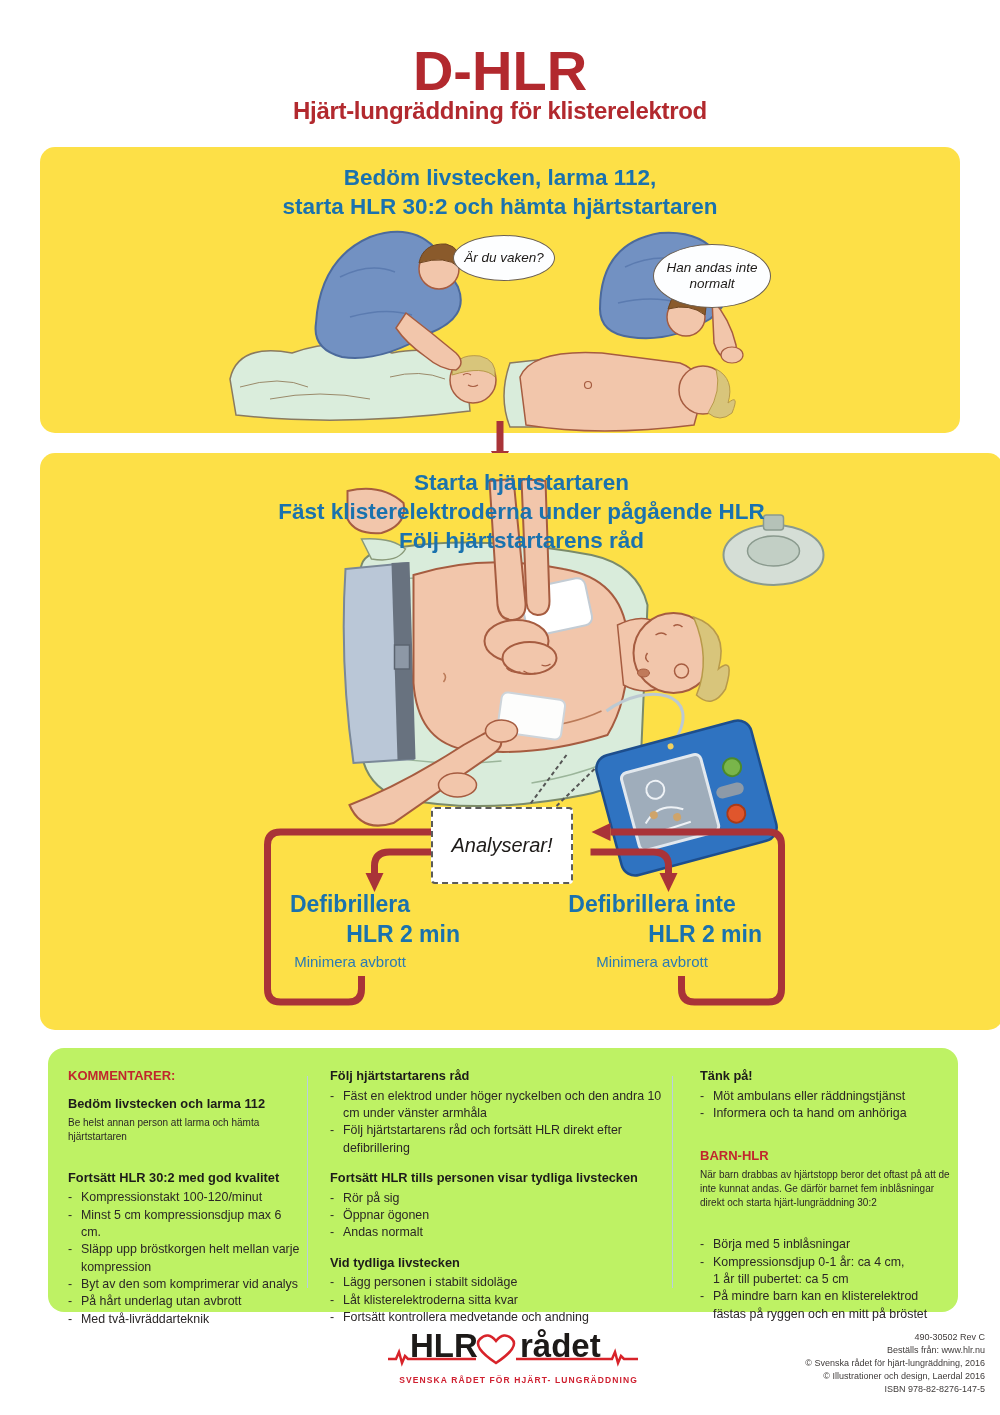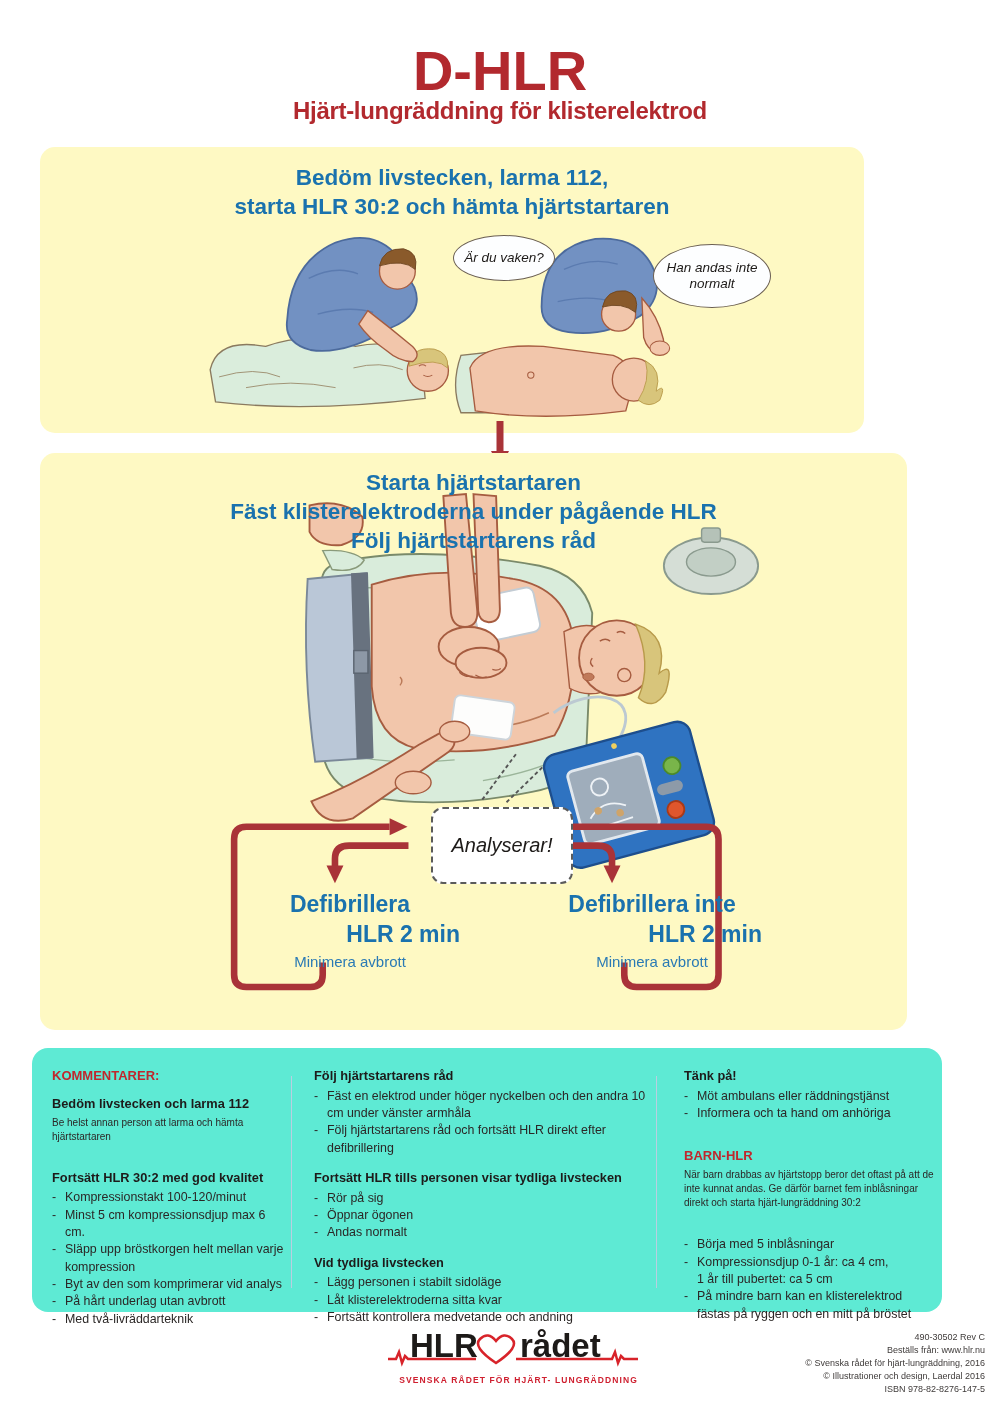--- a/index.html
+++ b/index.html
@@ -6,53 +6,53 @@
   .poster{position:relative;width:1000px;height:1415px;background:#ffffff;overflow:hidden;
           font-family:"Liberation Sans",sans-serif;}
 
   
   .main-title{position:absolute;top:38px;left:0;width:100%;text-align:center;
               font-size:56px;font-weight:bold;letter-spacing:0;color:#b2292e;}
   .main-subtitle{position:absolute;top:97px;left:0;width:100%;text-align:center;
               font-size:24px;font-weight:bold;color:#b2292e;letter-spacing:-0.3px;}
 
   
-  .step-box{position:absolute;left:40px;width:824px;background:#fef9c3;border-radius:15px;}
+  .step-box{position:absolute;left:40px;width:920px;background:#fde047;border-radius:15px;}
   #box1{top:147px;height:286px;}
   #box2{top:453px;height:577px;padding-left:43px;}
   .box-heading{position:absolute;left:0;width:100%;text-align:center;
                color:#1a72ae;font-weight:bold;font-size:22.5px;line-height:1.28;}
   #box1 .box-heading{top:17px;}
   #box2 .box-heading{top:16px;}
   .illu{position:absolute;left:0;top:0;width:100%;height:100%;}
 
   
   .bubble{position:absolute;background:#fdfeff;border:1.5px solid #6b5f52;border-radius:50%;
           display:flex;align-items:center;justify-content:center;text-align:center;
           font-style:italic;font-size:13.5px;color:#1d1a18;white-space:pre-line;line-height:1.15;}
   #bubble1{left:413px;top:88px;width:100px;height:44px;}
   #bubble2{left:613px;top:97px;width:116px;height:62px;}
 
   
   #down-arrow{position:absolute;left:488px;top:421px;width:24px;height:50px;}
 
   
   .analyse-box{position:absolute;left:391px;top:354px;width:138px;height:73px;background:#fff;
-               border:2px dashed #5b5b5b;border-radius:12px;display:flex;align-items:center;
+               border:2px dashed #5b5b5b;border-radius:4px;display:flex;align-items:center;
                justify-content:center;font-style:italic;font-size:20px;color:#1d1a18;z-index:4;}
   .branch{position:absolute;width:220px;text-align:center;top:438px;z-index:3;}
   #branch-left{left:200px;}
   #branch-right{left:502px;}
   .branch-title{font-size:23px;font-weight:bold;color:#1a72ae;line-height:1.2;}
   .branch-sub{font-size:23px;font-weight:bold;color:#1a72ae;line-height:1.2;margin-top:2px;text-align:right;}
   .branch-note{font-size:15px;color:#2a7ab5;margin-top:5px;}
 
   
-  .comments-box{position:absolute;left:32px;top:1048px;width:910px;height:264px;
-                background:#5eead4;border-radius:16px;}
+  .comments-box{position:absolute;left:48px;top:1048px;width:910px;height:264px;
+                background:#bef264;border-radius:16px;}
   .ccol{position:absolute;top:20px;}
   #ccol-0{left:20px;width:235px;}
   #ccol-1{left:282px;width:345px;}
   #ccol-2{left:652px;width:250px;}
   .cdivider{position:absolute;top:28px;height:212px;width:1px;background:#b9cfe0;}
   #cdiv-0{left:259px;} #cdiv-1{left:624px;}
   .cblock{margin-bottom:13px;}
   .cblock.gap{margin-top:26px;}
   .red-title{color:#c0272d;font-weight:bold;font-size:13px;margin-bottom:5px;}
   .cheading{font-weight:bold;font-size:12.8px;color:#1d1b1a;margin-bottom:3px;line-height:1.3;}

